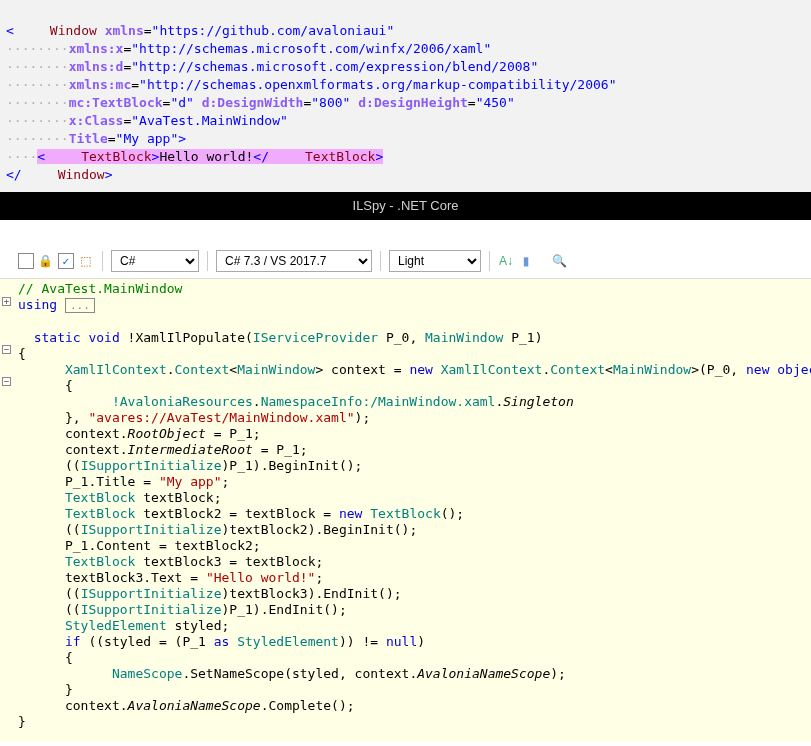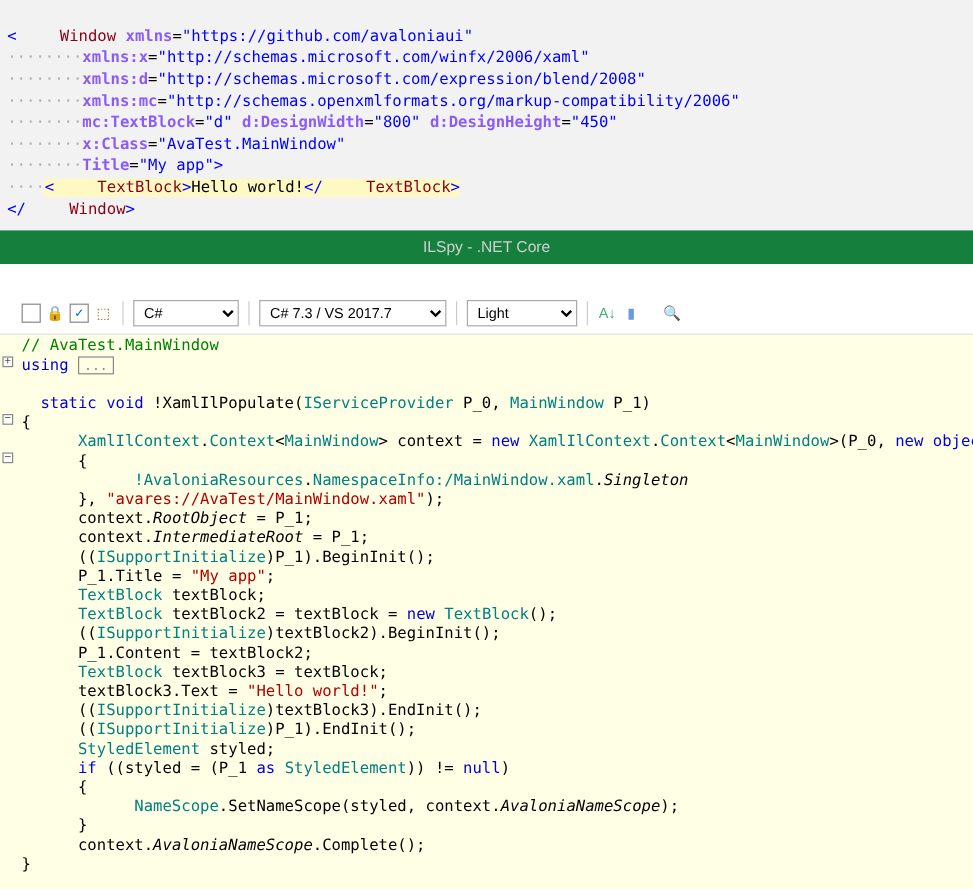--- a/index.html
+++ b/index.html
@@ -4,23 +4,23 @@
 <style>
 * { margin: 0; padding: 0; box-sizing: border-box; }
 body { font-family: Consolas, monospace; font-size: 13px; background: #fff; width: 811px; }
 .xaml-editor { background: #f2f2f2; padding: 4px 6px 8px 6px; line-height: 18px; white-space: pre; overflow: hidden; }
 .dots { color: #b0b0b0; }
 .tag-angle { color: #0000ff; }
 .tag-name { color: #880015; padding-left: 36px; }
 .attr-name { color: #8b5cf6; font-weight: bold; }
 .attr-val { color: #0000ff; }
 .eq { color: #000; }
-.sel { background: #fef9c3; }
+.sel { background: #f0abfc; }
 .txt { color: #000; }
-.titlebar { background: #15803d; color: #d0d0d0; text-align: center; height: 28px; line-height: 28px; font-family: "Segoe UI", sans-serif; font-size: 13px; }
+.titlebar { background: #000000; color: #d0d0d0; text-align: center; height: 28px; line-height: 28px; font-family: "Segoe UI", sans-serif; font-size: 13px; }
 .toolbar { padding: 6px 18px; display: flex; align-items: center; gap: 4px; font-family: "Segoe UI", sans-serif; font-size: 12px; border-bottom: 1px solid #ddd; background: #fff; margin-top: 24px; }
 .tb-check { width: 16px; height: 16px; border: 1px solid #888; display: inline-flex; align-items: center; justify-content: center; font-size: 10px; background: #fff; }
 .tb-icon { width: 16px; height: 16px; display: inline-flex; align-items: center; justify-content: center; }
 .tb-sep { width: 1px; height: 20px; background: #ccc; margin: 0 4px; }
 .tb-sel { border: 1px solid #aaa; height: 22px; background: #fff; font-size: 12px; font-family: "Segoe UI", sans-serif; padding: 0 4px; }
 .tb-sel.lang { width: 88px; }
 .tb-sel.ver { width: 156px; }
 .tb-sel.theme { width: 92px; }
 .code-area { background: #ffffe6; font-family: Consolas, monospace; font-size: 13px; line-height: 16px; position: relative; padding-bottom: 12px; }
 .gutter { position: absolute; left: 0; top: 0; width: 14px; }

